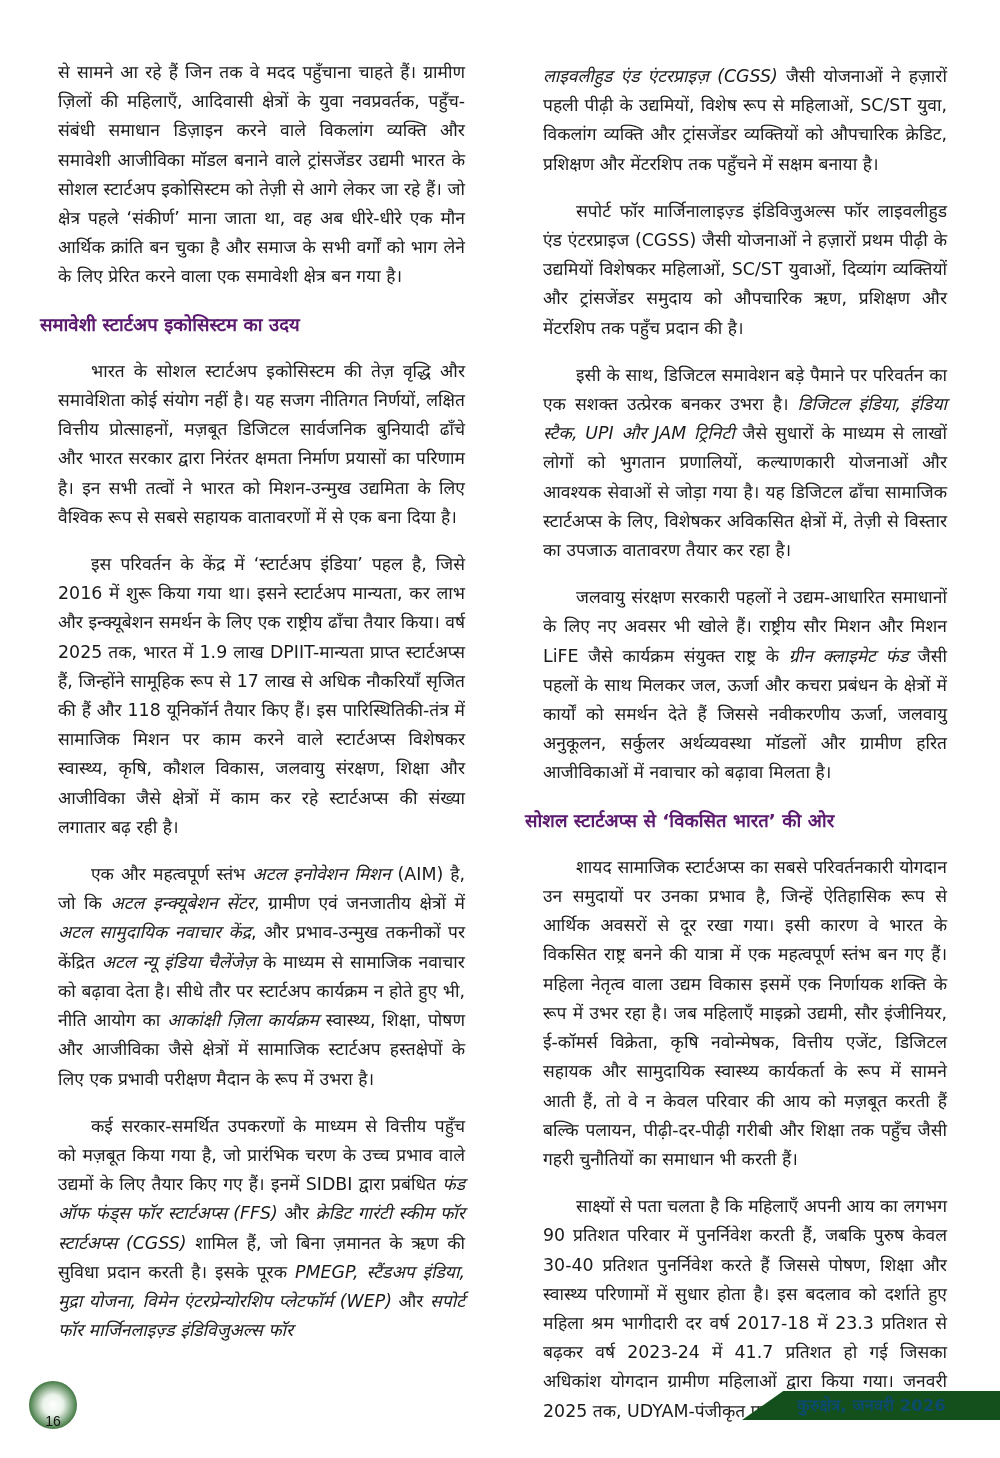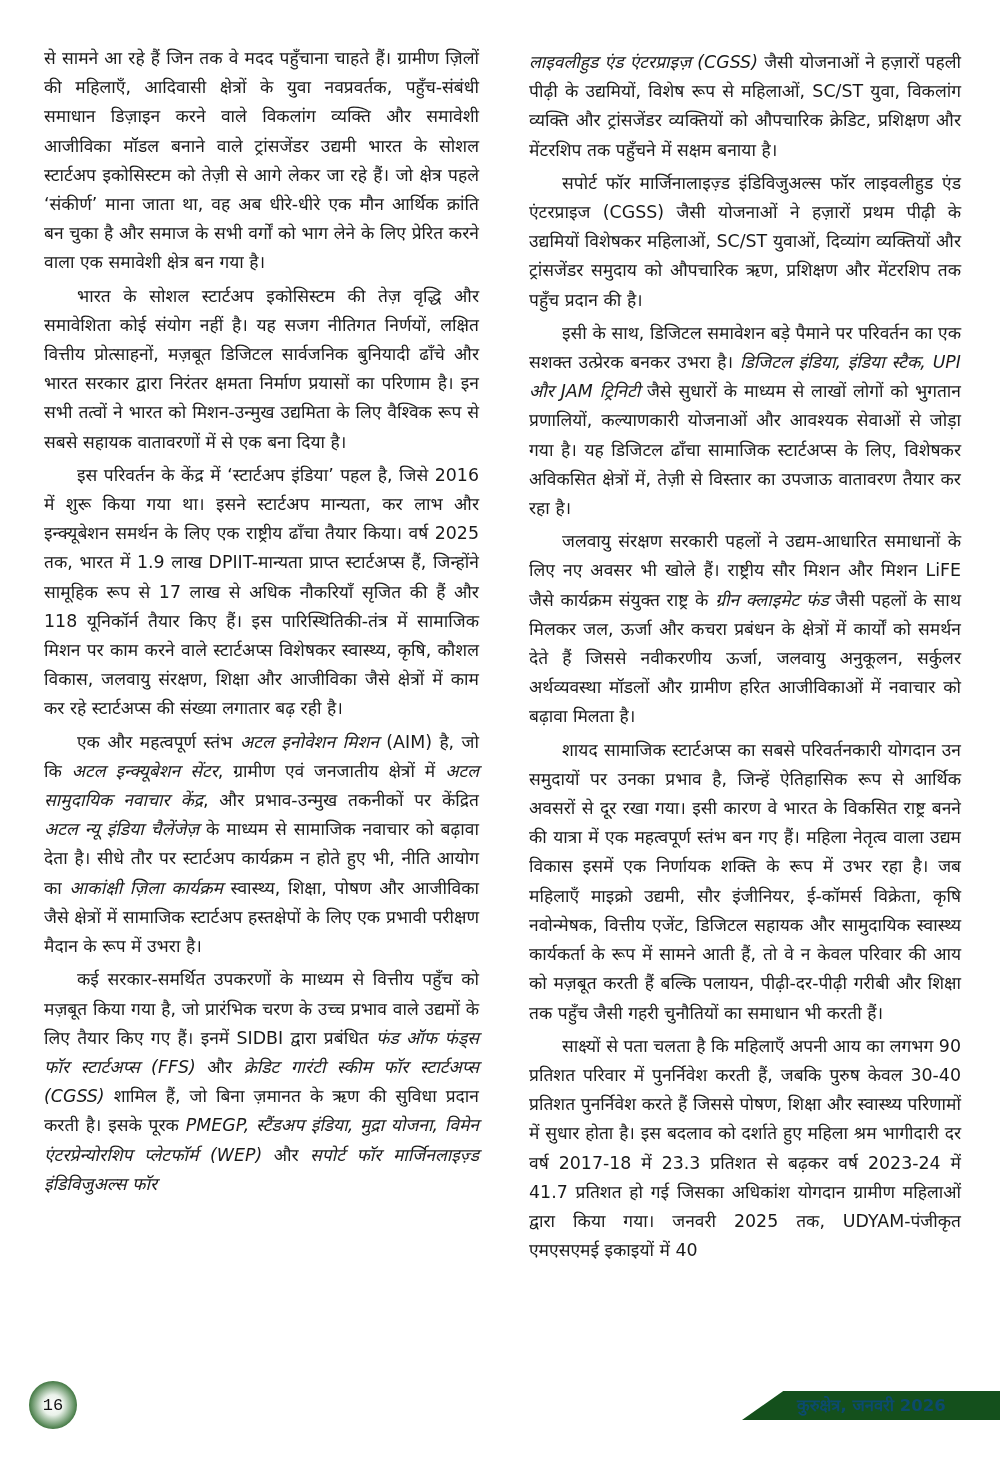--- a/index.html
+++ b/index.html
@@ -8,60 +8,62 @@
     background: #ffffff; color: #1a1a1a;
     font-family: "DejaVu Sans", sans-serif;
   }
   .col {
     position: absolute; top: 40px;
     font-size: 17.4px; line-height: 29.2px;
     text-align: justify;
   }
   .col.left { left: 40px; width: 443px; }
   .col.right { left: 525px; width: 440px; top: 44px; }
-  .col p { margin: 4px; text-indent: 33px; }
+  .col p { margin: 18px; text-indent: 33px; }
   .col p.noindent { text-indent: 0; }
   .col h2 {
     margin: 0; font-size: 18.5px; font-weight: bold; line-height: 29.2px;
     color: #5b1a6e;
   }
   .seg-it { font-style: italic; }
   .page-badge {
     position: absolute; left: 29px; top: 1381px; width: 48px; height: 48px;
     border-radius: 50%;
     background: radial-gradient(circle at 50% 50%, #ffffff 0%, #eaf2ea 30%, #6f9a6f 60%, #1c5a1c 80%, #0d3d0d 100%);
-    display: flex; align-items: center; justify-content: center;
-    font-family: Liberation Mono, monospace; font-size: 17px; color: #111;
+    display: flex; align-items: flex-end; justify-content: center;
+    font-family: Liberation Sans, sans-serif; font-size: 14px; color: #111;
   }
   .footer-banner {
     position: absolute; left: 742px; top: 1391px; width: 258px; height: 29px;
     background: #14501c;
     clip-path: polygon(16% 0, 100% 0, 100% 100%, 0 100%);
   }
   .footer-text {
     position: absolute; left: 797px; top: 1391px; height: 29px; line-height: 29px;
     color: #0c4a6e; font-weight: bold; font-size: 16.5px;
     font-family: "DejaVu Sans", sans-serif;
   }
 </style>
 </head>
 <body>
 
 <div class="col left">
     <p class="noindent"><span>से सामने आ रहे हैं जिन तक वे मदद पहुँचाना चाहते हैं। ग्रामीण ज़िलों की महिलाएँ, आदिवासी क्षेत्रों के युवा नवप्रवर्तक, पहुँच-संबंधी समाधान डिज़ाइन करने वाले विकलांग व्यक्ति और समावेशी आजीविका मॉडल बनाने वाले ट्रांसजेंडर उद्यमी भारत के सोशल स्टार्टअप इकोसिस्टम को तेज़ी से आगे लेकर जा रहे हैं। जो क्षेत्र पहले ‘संकीर्ण’ माना जाता था, वह अब धीरे-धीरे एक मौन आर्थिक क्रांति बन चुका है और समाज के सभी वर्गों को भाग लेने के लिए प्रेरित करने वाला एक समावेशी क्षेत्र बन गया है।</span></p>
+    <h2>समावेशी स्टार्टअप इकोसिस्टम का उदय</h2>
     <p><span>भारत के सोशल स्टार्टअप इकोसिस्टम की तेज़ वृद्धि और समावेशिता कोई संयोग नहीं है। यह सजग नीतिगत निर्णयों, लक्षित वित्तीय प्रोत्साहनों, मज़बूत डिजिटल सार्वजनिक बुनियादी ढाँचे और भारत सरकार द्वारा निरंतर क्षमता निर्माण प्रयासों का परिणाम है। इन सभी तत्वों ने भारत को मिशन-उन्मुख उद्यमिता के लिए वैश्विक रूप से सबसे सहायक वातावरणों में से एक बना दिया है।</span></p>
     <p><span>इस परिवर्तन के केंद्र में ‘स्टार्टअप इंडिया’ पहल है, जिसे 2016 में शुरू किया गया था। इसने स्टार्टअप मान्यता, कर लाभ और इन्क्यूबेशन समर्थन के लिए एक राष्ट्रीय ढाँचा तैयार किया। वर्ष 2025 तक, भारत में 1.9 लाख DPIIT-मान्यता प्राप्त स्टार्टअप्स हैं, जिन्होंने सामूहिक रूप से 17 लाख से अधिक नौकरियाँ सृजित की हैं और 118 यूनिकॉर्न तैयार किए हैं। इस पारिस्थितिकी-तंत्र में सामाजिक मिशन पर काम करने वाले स्टार्टअप्स विशेषकर स्वास्थ्य, कृषि, कौशल विकास, जलवायु संरक्षण, शिक्षा और आजीविका जैसे क्षेत्रों में काम कर रहे स्टार्टअप्स की संख्या लगातार बढ़ रही है।</span></p>
     <p><span>एक और महत्वपूर्ण स्तंभ </span><span class="seg-it">अटल इनोवेशन मिशन</span><span> (AIM) है, जो कि </span><span class="seg-it">अटल इन्क्यूबेशन सेंटर</span><span>, ग्रामीण एवं जनजातीय क्षेत्रों में </span><span class="seg-it">अटल सामुदायिक नवाचार केंद्र</span><span>, और प्रभाव-उन्मुख तकनीकों पर केंद्रित </span><span class="seg-it">अटल न्यू इंडिया चैलेंजेज़</span><span> के माध्यम से सामाजिक नवाचार को बढ़ावा देता है। सीधे तौर पर स्टार्टअप कार्यक्रम न होते हुए भी, नीति आयोग का </span><span class="seg-it">आकांक्षी ज़िला कार्यक्रम</span><span> स्वास्थ्य, शिक्षा, पोषण और आजीविका जैसे क्षेत्रों में सामाजिक स्टार्टअप हस्तक्षेपों के लिए एक प्रभावी परीक्षण मैदान के रूप में उभरा है।</span></p>
     <p><span>कई सरकार-समर्थित उपकरणों के माध्यम से वित्तीय पहुँच को मज़बूत किया गया है, जो प्रारंभिक चरण के उच्च प्रभाव वाले उद्यमों के लिए तैयार किए गए हैं। इनमें SIDBI द्वारा प्रबंधित </span><span class="seg-it">फंड ऑफ फंड्स फॉर स्टार्टअप्स (FFS)</span><span> और </span><span class="seg-it">क्रेडिट गारंटी स्कीम फॉर स्टार्टअप्स (CGSS)</span><span> शामिल हैं, जो बिना ज़मानत के ऋण की सुविधा प्रदान करती है। इसके पूरक </span><span class="seg-it">PMEGP, स्टैंडअप इंडिया, मुद्रा योजना, विमेन एंटरप्रेन्योरशिप प्लेटफॉर्म (WEP)</span><span> और </span><span class="seg-it">सपोर्ट फॉर मार्जिनलाइज़्ड इंडिविजुअल्स फॉर</span></p>
   </div>
 <div class="col right">
     <p class="noindent"><span class="seg-it">लाइवलीहुड एंड एंटरप्राइज़ (CGSS)</span><span> जैसी योजनाओं ने हज़ारों पहली पीढ़ी के उद्यमियों, विशेष रूप से महिलाओं, SC/ST युवा, विकलांग व्यक्ति और ट्रांसजेंडर व्यक्तियों को औपचारिक क्रेडिट, प्रशिक्षण और मेंटरशिप तक पहुँचने में सक्षम बनाया है।</span></p>
     <p><span>सपोर्ट फॉर मार्जिनालाइज़्ड इंडिविजुअल्स फॉर लाइवलीहुड एंड एंटरप्राइज (CGSS) जैसी योजनाओं ने हज़ारों प्रथम पीढ़ी के उद्यमियों विशेषकर महिलाओं, SC/ST युवाओं, दिव्यांग व्यक्तियों और ट्रांसजेंडर समुदाय को औपचारिक ऋण, प्रशिक्षण और मेंटरशिप तक पहुँच प्रदान की है।</span></p>
     <p><span>इसी के साथ, डिजिटल समावेशन बड़े पैमाने पर परिवर्तन का एक सशक्त उत्प्रेरक बनकर उभरा है। </span><span class="seg-it">डिजिटल इंडिया, इंडिया स्टैक, UPI और JAM ट्रिनिटी</span><span> जैसे सुधारों के माध्यम से लाखों लोगों को भुगतान प्रणालियों, कल्याणकारी योजनाओं और आवश्यक सेवाओं से जोड़ा गया है। यह डिजिटल ढाँचा सामाजिक स्टार्टअप्स के लिए, विशेषकर अविकसित क्षेत्रों में, तेज़ी से विस्तार का उपजाऊ वातावरण तैयार कर रहा है।</span></p>
     <p><span>जलवायु संरक्षण सरकारी पहलों ने उद्यम-आधारित समाधानों के लिए नए अवसर भी खोले हैं। राष्ट्रीय सौर मिशन और मिशन LiFE जैसे कार्यक्रम संयुक्त राष्ट्र के </span><span class="seg-it">ग्रीन क्लाइमेट फंड</span><span> जैसी पहलों के साथ मिलकर जल, ऊर्जा और कचरा प्रबंधन के क्षेत्रों में कार्यों को समर्थन देते हैं जिससे नवीकरणीय ऊर्जा, जलवायु अनुकूलन, सर्कुलर अर्थव्यवस्था मॉडलों और ग्रामीण हरित आजीविकाओं में नवाचार को बढ़ावा मिलता है।</span></p>
+    <h2>सोशल स्टार्टअप्स से ‘विकसित भारत’ की ओर</h2>
     <p><span>शायद सामाजिक स्टार्टअप्स का सबसे परिवर्तनकारी योगदान उन समुदायों पर उनका प्रभाव है, जिन्हें ऐतिहासिक रूप से आर्थिक अवसरों से दूर रखा गया। इसी कारण वे भारत के विकसित राष्ट्र बनने की यात्रा में एक महत्वपूर्ण स्तंभ बन गए हैं। महिला नेतृत्व वाला उद्यम विकास इसमें एक निर्णायक शक्ति के रूप में उभर रहा है। जब महिलाएँ माइक्रो उद्यमी, सौर इंजीनियर, ई-कॉमर्स विक्रेता, कृषि नवोन्मेषक, वित्तीय एजेंट, डिजिटल सहायक और सामुदायिक स्वास्थ्य कार्यकर्ता के रूप में सामने आती हैं, तो वे न केवल परिवार की आय को मज़बूत करती हैं बल्कि पलायन, पीढ़ी-दर-पीढ़ी गरीबी और शिक्षा तक पहुँच जैसी गहरी चुनौतियों का समाधान भी करती हैं।</span></p>
     <p><span>साक्ष्यों से पता चलता है कि महिलाएँ अपनी आय का लगभग 90 प्रतिशत परिवार में पुनर्निवेश करती हैं, जबकि पुरुष केवल 30-40 प्रतिशत पुनर्निवेश करते हैं जिससे पोषण, शिक्षा और स्वास्थ्य परिणामों में सुधार होता है। इस बदलाव को दर्शाते हुए महिला श्रम भागीदारी दर वर्ष 2017-18 में 23.3 प्रतिशत से बढ़कर वर्ष 2023-24 में 41.7 प्रतिशत हो गई जिसका अधिकांश योगदान ग्रामीण महिलाओं द्वारा किया गया। जनवरी 2025 तक, UDYAM-पंजीकृत एमएसएमई इकाइयों में 40</span></p>
   </div>
 
 <div class="page-badge">
   <span>16</span>
 </div>
 <div class="footer-banner"></div>
 <div class="footer-text">कुरुक्षेत्र, जनवरी 2026</div>
 

